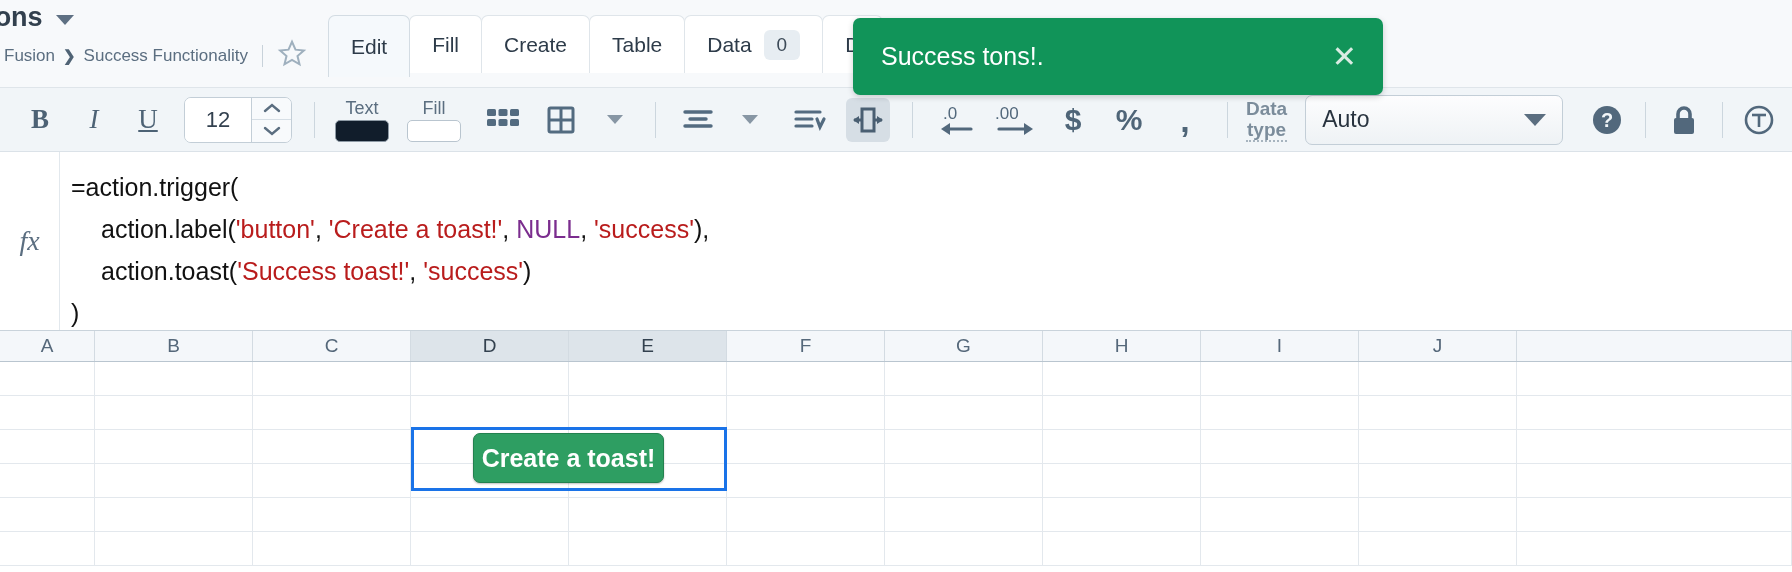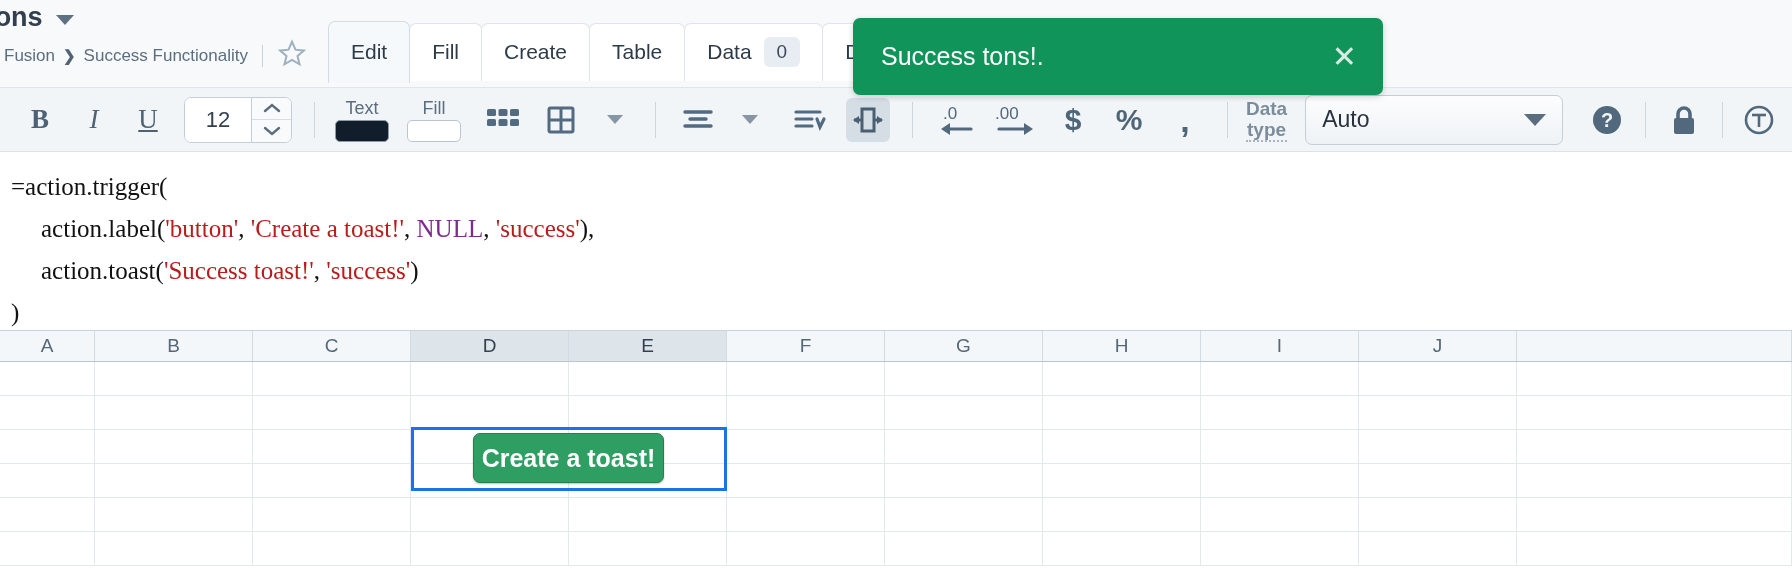--- a/index.html
+++ b/index.html
@@ -40,21 +40,21 @@
   }
   .bc-sep { font-size: 15px; font-weight: bold; color: #4f6375; }
   .bc-divider {
     width: 1px; height: 22px; background: #c8d2da; margin: 0 6px;
   }
   .star-icon { display: block; }
 
   
   .tabstrip {
     position: absolute; left: 328px; top: 15px;
-    display: flex; align-items: center; height: 73px;
+    display: flex; align-items: flex-start; height: 73px;
   }
   .tab {
     height: 58px;
     display: flex; align-items: center; gap: 12px;
     padding: 0 22px;
     font-size: 21px; color: #2d3b49;
     background: #ffffff;
     border: 1px solid #dfe5ea;
     border-bottom: none;
     border-radius: 7px 7px 0 0;
@@ -162,21 +162,21 @@
   .fx-cell {
     width: 60px; flex: none;
     display: flex; align-items: center; justify-content: center;
     font-family: "Liberation Serif", serif;
     font-style: italic; font-size: 28px; color: #5b6e80;
     border-right: 1px solid #e2e8ed;
   }
   .formula-text {
     flex: 1;
     padding: 14px 0 0 11px;
-    font-family: Liberation Serif, serif;
+    font-family: Liberation Sans, sans-serif;
     font-size: 25px;
     line-height: 42px;
     color: #111111;
     white-space: pre;
   }
   .s-str { color: #b91c1c; }
   .s-null { color: #7b2d8e; }
 
   
   .grid { position: absolute; left: 0; top: 330px; width: 1792px; height: 242px; background:#fff; }
@@ -448,20 +448,21 @@
     <div class="tb-btn">
       <svg width="34" height="34" viewBox="0 0 34 34" fill="none" stroke="#52687c" stroke-width="2.6">
         <circle cx="17" cy="17" r="13"></circle>
         <line x1="10" y1="12" x2="24" y2="12"></line>
           <line x1="17" y1="12" x2="17" y2="24"></line>
       </svg>
     </div>
   </div>
 
   <div class="formulabar">
+    <div class="fx-cell">fx</div>
     <div class="formula-text" id="formula-text"><div><span>=action.trigger(</span></div><div style="padding-left: 30px;"><span>action.label(</span><span class="s-str">'button'</span><span>, </span><span class="s-str">'Create a toast!'</span><span>, </span><span class="s-null">NULL</span><span>, </span><span class="s-str">'success'</span><span>),</span></div><div style="padding-left: 30px;"><span>action.toast(</span><span class="s-str">'Success toast!'</span><span>, </span><span class="s-str">'success'</span><span>)</span></div><div><span>)</span></div></div>
   </div>
 
   <div class="grid">
     <div class="colhead" id="colhead">
         <div class="ch" style="width: 95px;">A</div>
         <div class="ch" style="width: 158px;">B</div>
         <div class="ch" style="width: 158px;">C</div>
         <div class="ch sel" style="width: 158px;">D</div>
         <div class="ch sel" style="width: 158px;">E</div>

